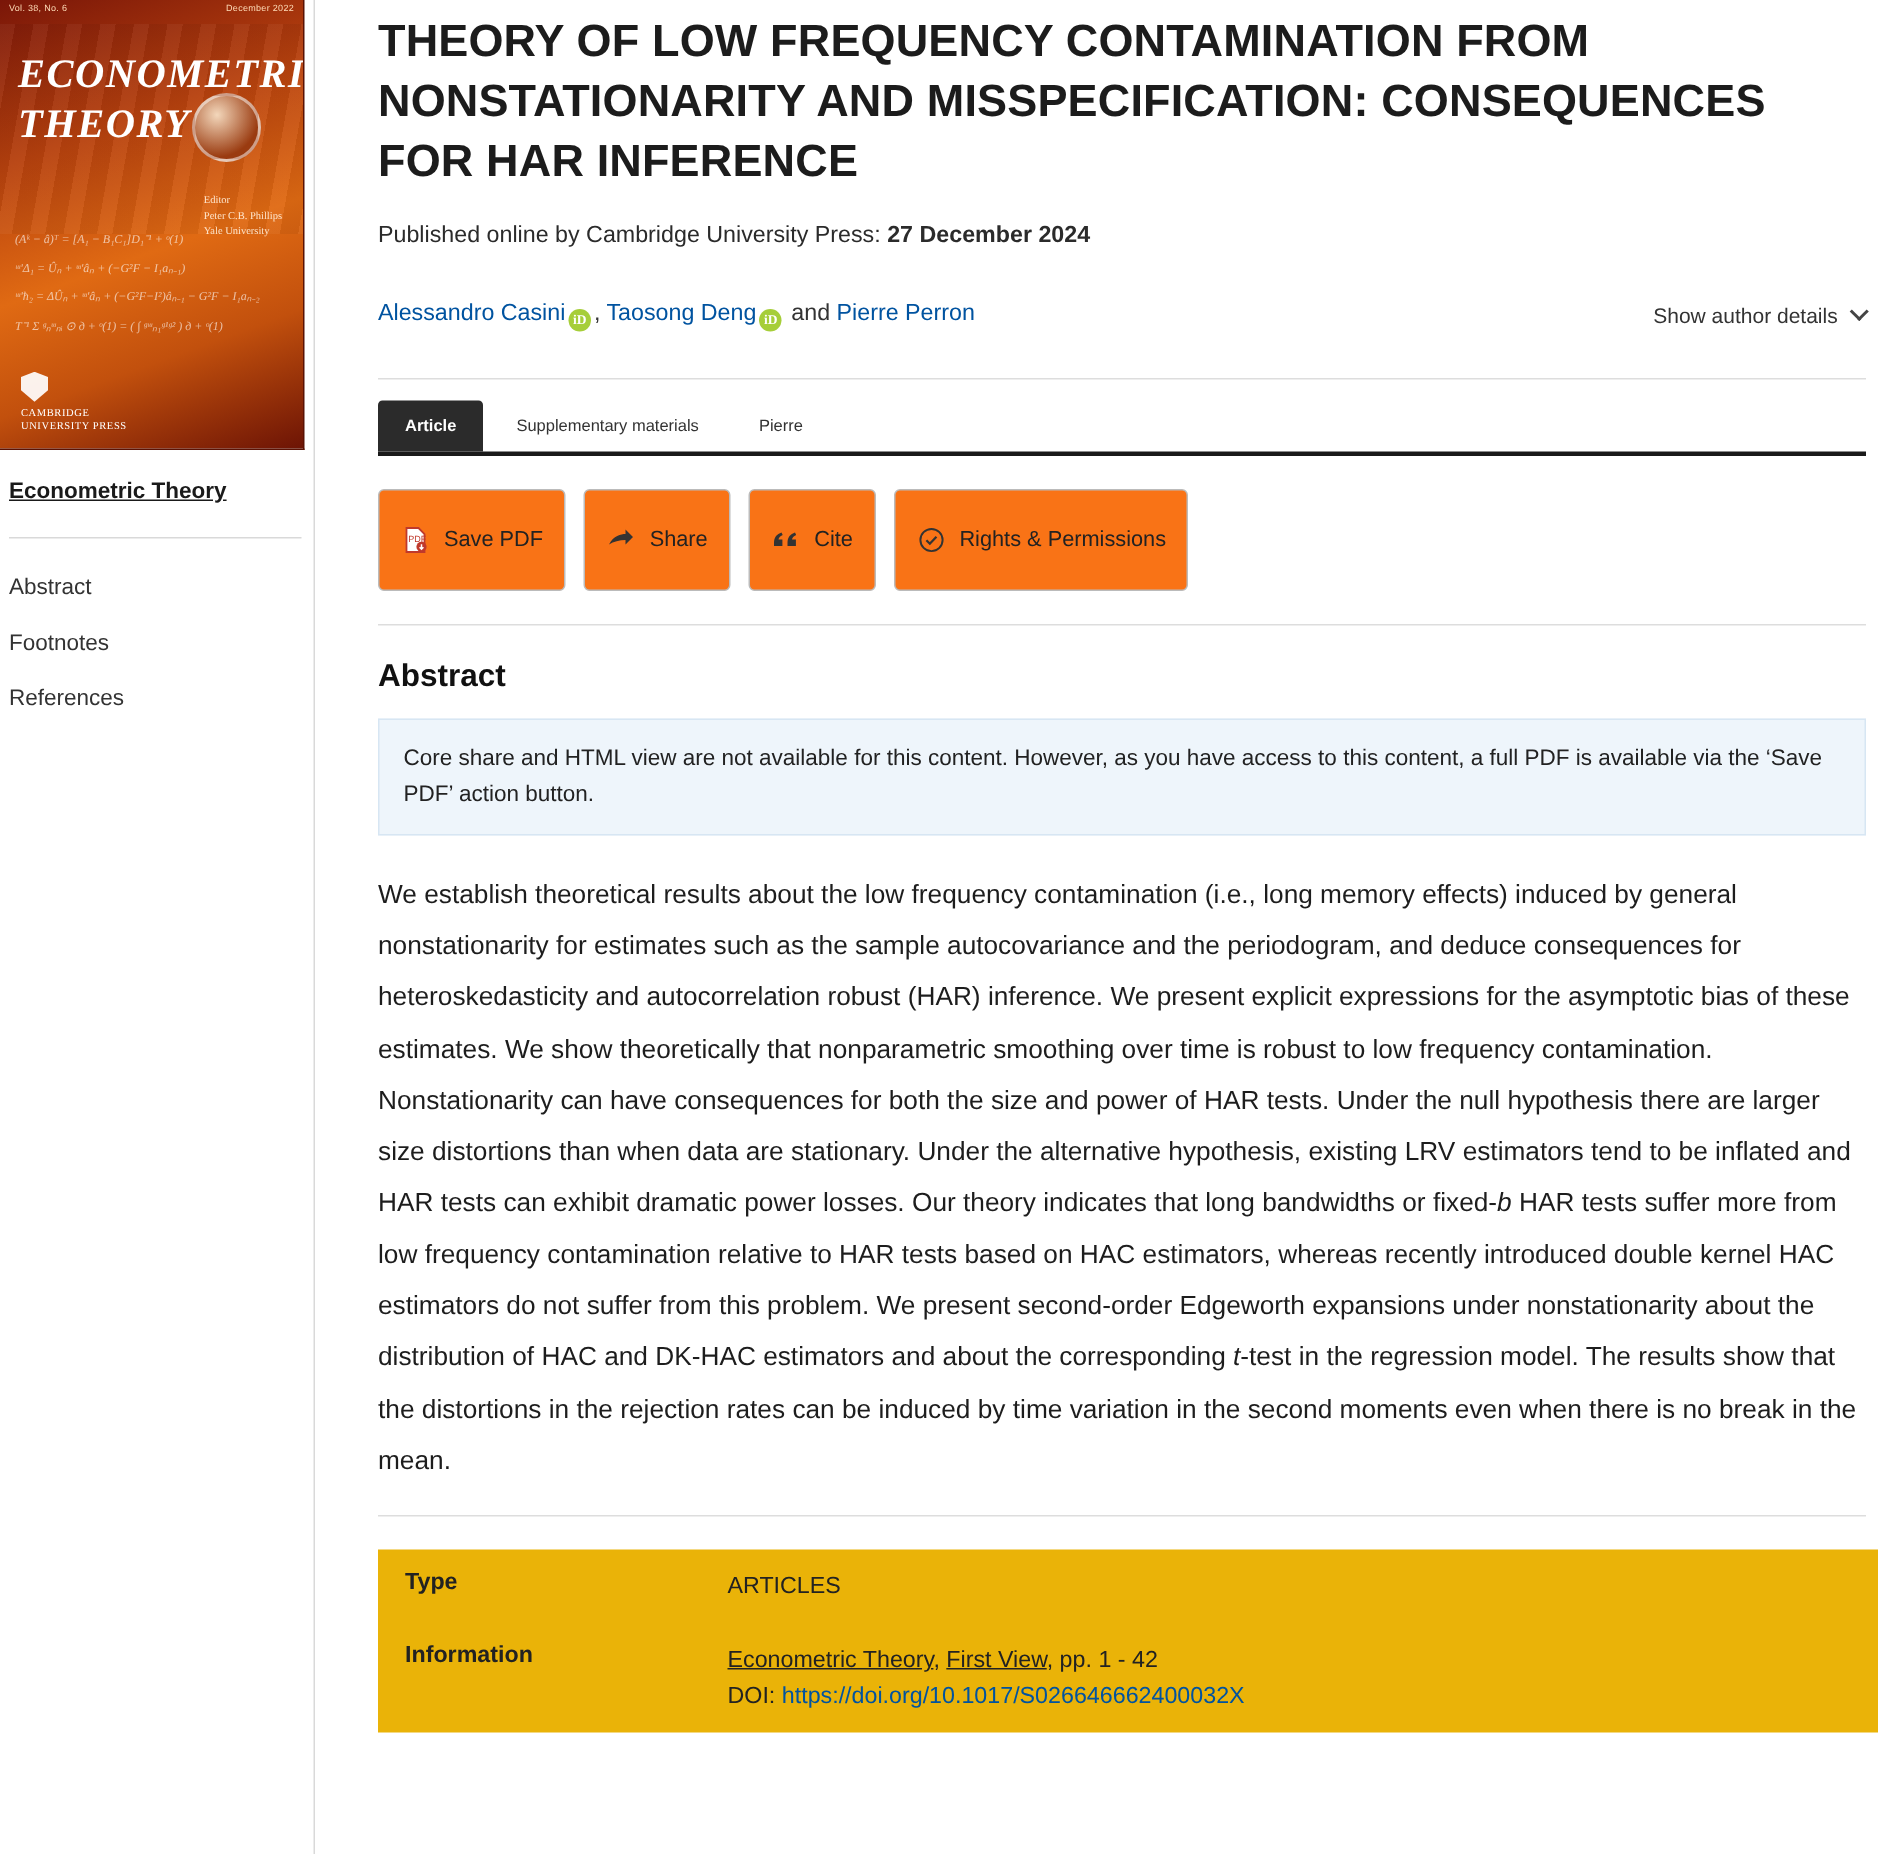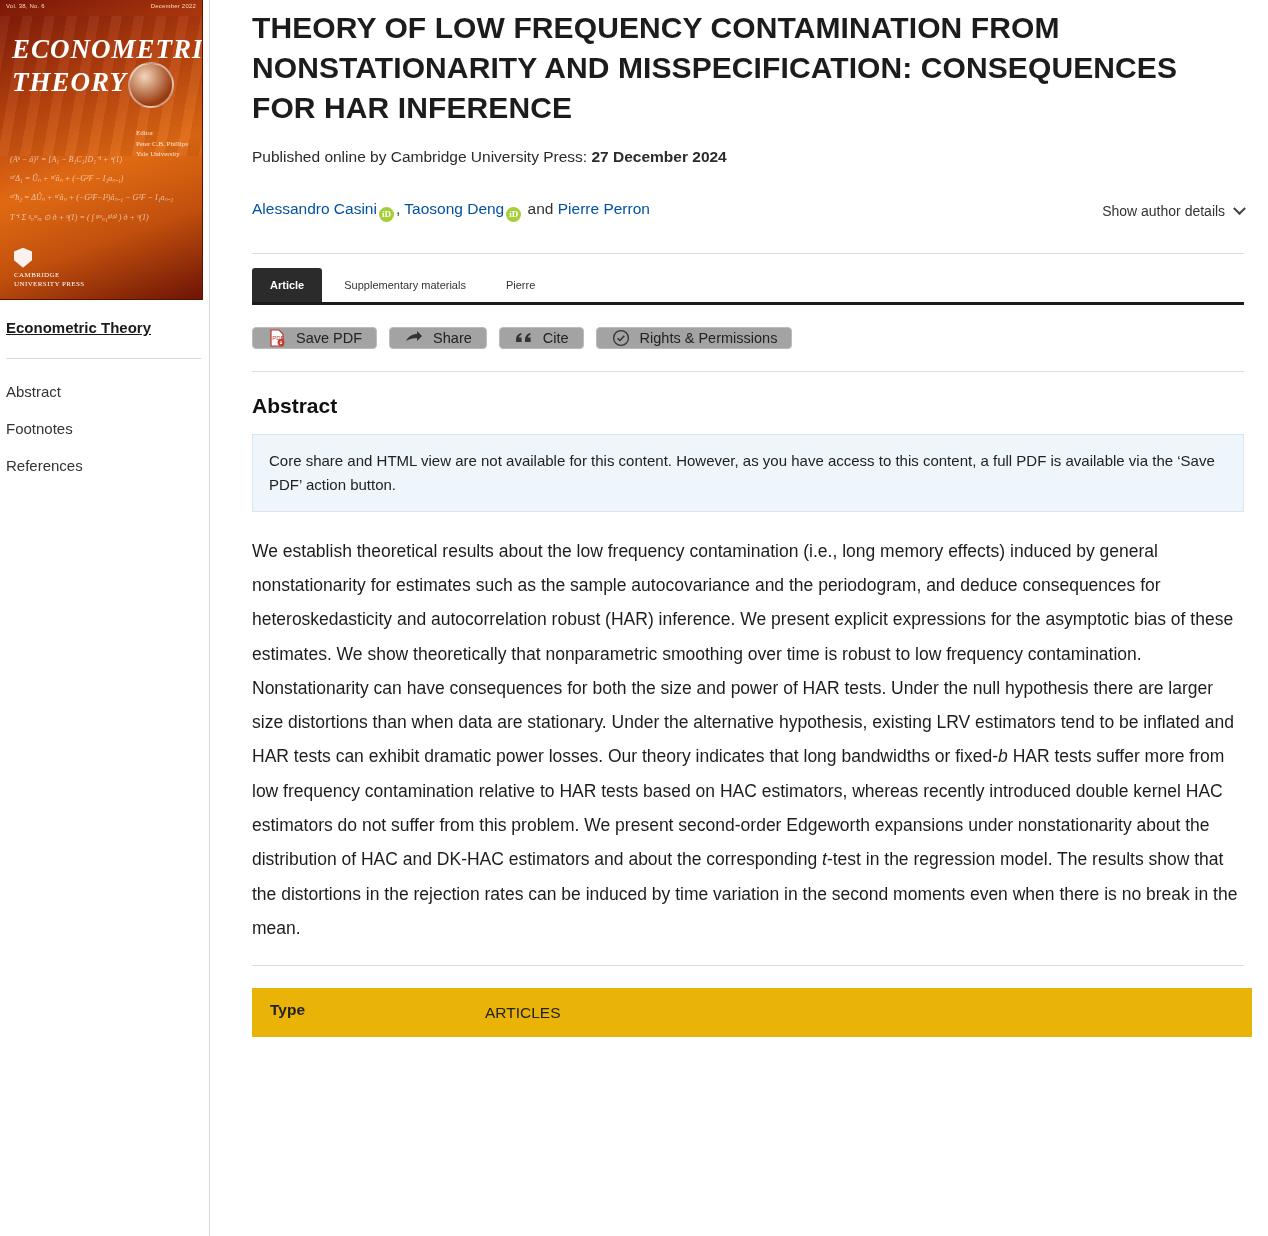--- a/index.html
+++ b/index.html
@@ -250,22 +250,22 @@
     margin-top: 22px;
     padding-bottom: 22px;
     border-bottom: 1px solid #ddd;
   }
   .btn {
     display: flex;
     align-items: center;
     gap: 9px;
     border: 1px solid #bbb;
     border-radius: 4px;
-    background: #a3a3a3;
-    padding: 0 14px;
+    background: #f97316;
+    padding: 23px 14px;
     font-size: 14.5px;
     color: #222;
     cursor: pointer;
   }
   .ic {
     width: 20px; height: 20px;
     display: inline-flex;
     align-items: center;
     justify-content: center;
   }
@@ -436,17 +436,26 @@
     <div class="abstract-body">
       <span>We establish theoretical results about the low frequency contamination (i.e., long memory effects) induced by general nonstationarity for estimates such as the sample autocovariance and the periodogram, and deduce consequences for heteroskedasticity and autocorrelation robust (HAR) inference. We present explicit expressions for the asymptotic bias of these estimates. We show theoretically that nonparametric smoothing over time is robust to low frequency contamination. Nonstationarity can have consequences for both the size and power of HAR tests. Under the null hypothesis there are larger size distortions than when data are stationary. Under the alternative hypothesis, existing LRV estimators tend to be inflated and HAR tests can exhibit dramatic power losses. Our theory indicates that long bandwidths or fixed-</span><i>b</i><span> HAR tests suffer more from low frequency contamination relative to HAR tests based on HAC estimators, whereas recently introduced double kernel HAC estimators do not suffer from this problem. We present second-order Edgeworth expansions under nonstationarity about the distribution of HAC and DK-HAC estimators and about the corresponding </span><i>t</i><span>-test in the regression model. The results show that the distortions in the rejection rates can be induced by time variation in the second moments even when there is no break in the mean.</span>
     </div>
 
     <table class="meta">
       <tbody>
         <tr>
           <td class="k">Type</td>
           <td class="v">ARTICLES</td>
         </tr>
+        <tr>
+          <td class="k">Information</td>
+          <td class="v">
+            <a class="u" href="#">Econometric Theory</a><span>, </span><a class="u" href="#">First View</a><span>, pp. 1 - 42</span>
+            <br>
+            <span>DOI:</span>
+            <a class="doi" href="#">https://doi.org/10.1017/S026646662400032X</a>
+          </td>
+        </tr>
       </tbody>
     </table>
 
   </main>
 </div>
 
 </body></html>

